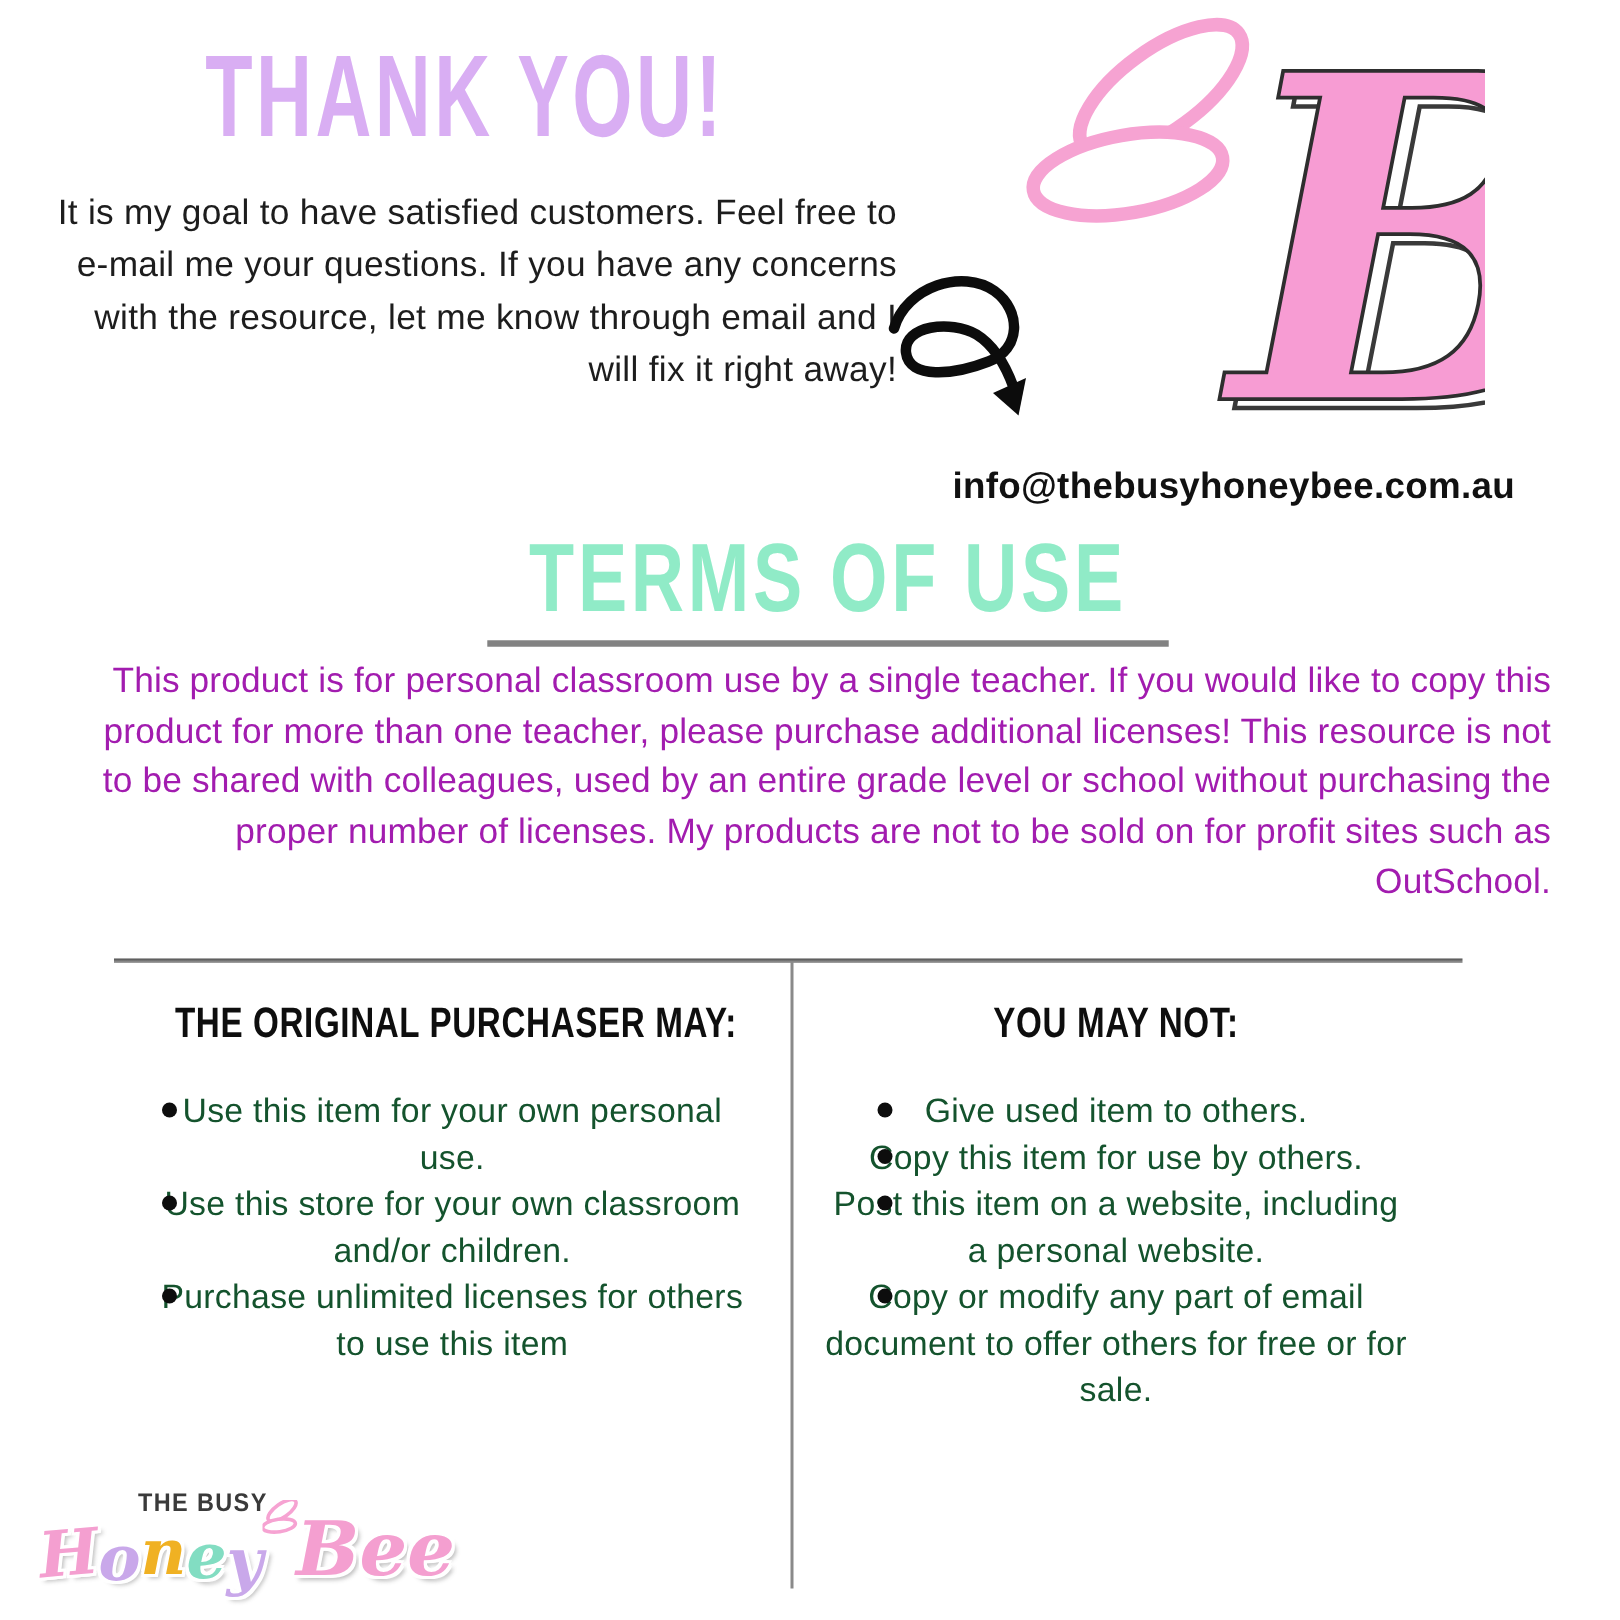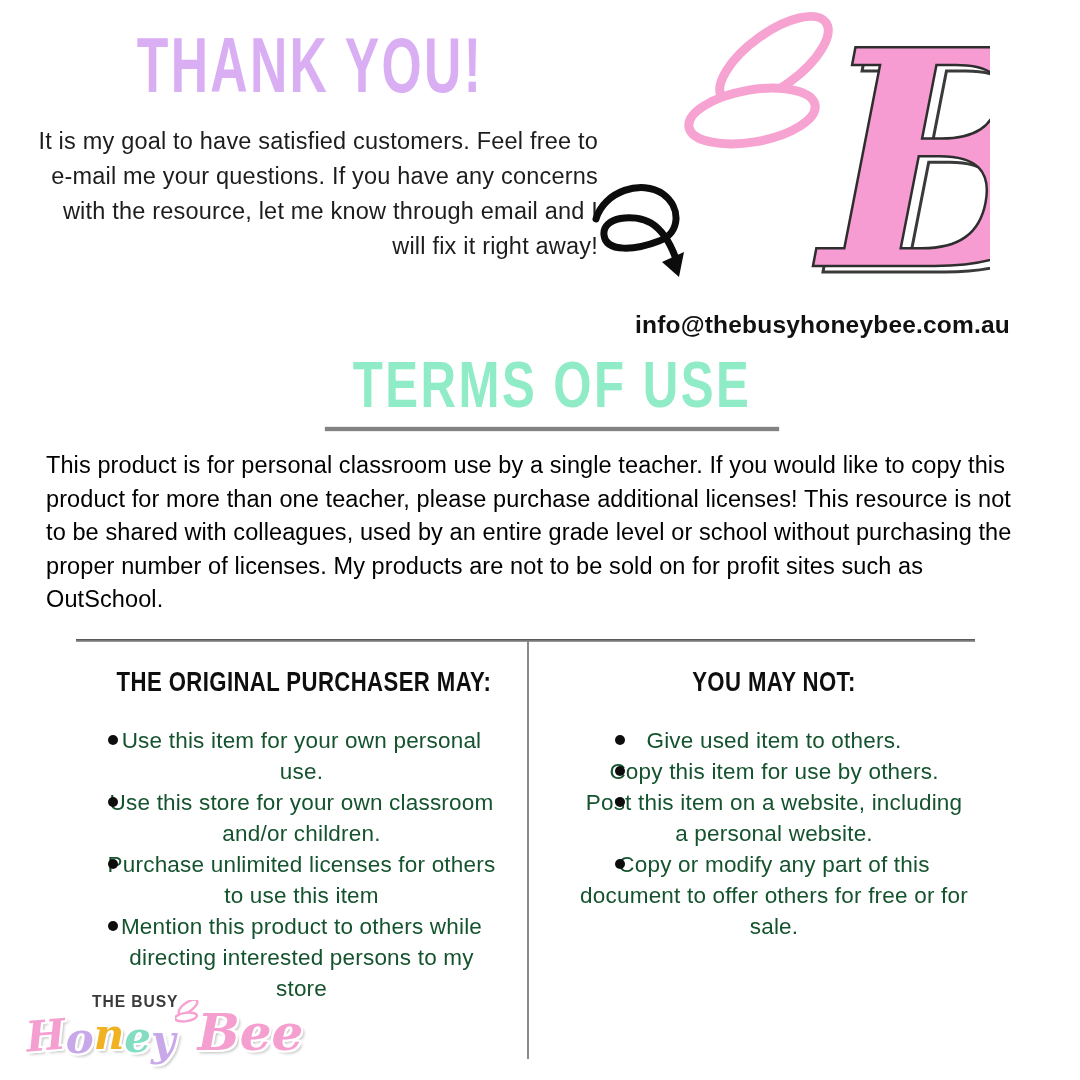--- a/index.html
+++ b/index.html
@@ -31,32 +31,32 @@
   
   .terms-heading-wrap{position:absolute;left:0;top:348px;width:1104px;text-align:center;}
   .terms-heading{
     display:inline-block;
     font-size:60px;font-weight:800;letter-spacing:3px;color:#90ebc7;
     transform:scale(0.82,1.08);transform-origin:50% 0;
     padding:0 34px 4px 34px;border-bottom:4px solid #828282;
     white-space:nowrap;
   }
   .terms-para{
-    position:absolute;left:46px;top:449px;width:988px;
-    text-align:left;font-size:23.5px;line-height:33.5px;
-    letter-spacing:0.1px;color:#000000;
+    position:absolute;left:46px;top:437px;width:988px;
+    text-align:right;font-size:23.5px;line-height:33.5px;
+    letter-spacing:0.1px;color:#a21caf;
   }
   
   .rule-h{position:absolute;left:76px;top:639px;width:899px;height:3px;
     background:linear-gradient(to bottom,#4c4c4c,#a5a5a5);}
   .rule-v{position:absolute;left:527px;top:641px;width:2px;height:418px;background:#8a8a8a;}
   
   .col{position:absolute;top:658px;}
   .col-left{left:76px;width:451px;}
-  .col-right{left:551px;width:446px;}
+  .col-right{left:521px;width:446px;}
   .col-header{
     text-align:center;font-size:27px;font-weight:800;letter-spacing:0.5px;
     transform:scale(0.82,1.05);transform-origin:50% 0;
     color:#0e0e0e;white-space:nowrap;margin-top:8px;
   }
   .rules-list{list-style:none;margin:28px 0 0 0;padding:0;}
   .rules-list li{
     position:relative;text-align:center;
     font-size:22.5px;line-height:31px;color:#14532d;
     letter-spacing:0.2px;padding:0 26px;
@@ -122,31 +122,30 @@
 
 <div class="rule-h"></div>
 <div class="rule-v"></div>
 
 <div class="col col-left">
   <div class="col-header">THE ORIGINAL PURCHASER MAY:</div>
   <ul class="rules-list">
     <li>Use this item for your own personal use.</li>
     <li>Use this store for your own classroom and/or children.</li>
     <li>Purchase unlimited licenses for others to use this item</li>
-    <li>Mention this product to others while directing interested persons to my store</li>
   </ul>
 </div>
 
 <div class="col col-right">
   <div class="col-header">YOU MAY NOT:</div>
   <ul class="rules-list">
     <li>Give used item to others.</li>
     <li>Copy this item for use by others.</li>
     <li>Post this item on a website, including a personal website.</li>
-    <li>Copy or modify any part of this document to offer others for free or for sale.</li>
+    <li>Copy or modify any part of email document to offer others for free or for sale.</li>
   </ul>
 </div>
 
 <div class="footer-logo">
   <div class="footer-top">THE BUSY</div>
   <div class="footer-script">
     <span class="lt" style="color: rgb(244, 159, 208);">H</span><span class="lt" style="color: rgb(201, 168, 234);">o</span><span class="lt" style="color: rgb(240, 177, 35);">n</span><span class="lt" style="color: rgb(130, 221, 194);">e</span><span class="lt" style="color: rgb(201, 168, 234);">y</span><svg class="mini-wings" viewBox="0 0 30 26" aria-hidden="true">
         <ellipse cx="13" cy="7" rx="11" ry="4.5" transform="rotate(-35 13 7)" fill="#ffffff" stroke="#f6a3d2" stroke-width="2.4"></ellipse>
         <ellipse cx="11" cy="17" rx="11" ry="4.2" transform="rotate(-8 11 17)" fill="#ffffff" stroke="#f6a3d2" stroke-width="2.4"></ellipse>
     </svg><span class="lt bee-word" style="color: rgb(244, 159, 208);">Bee</span>

